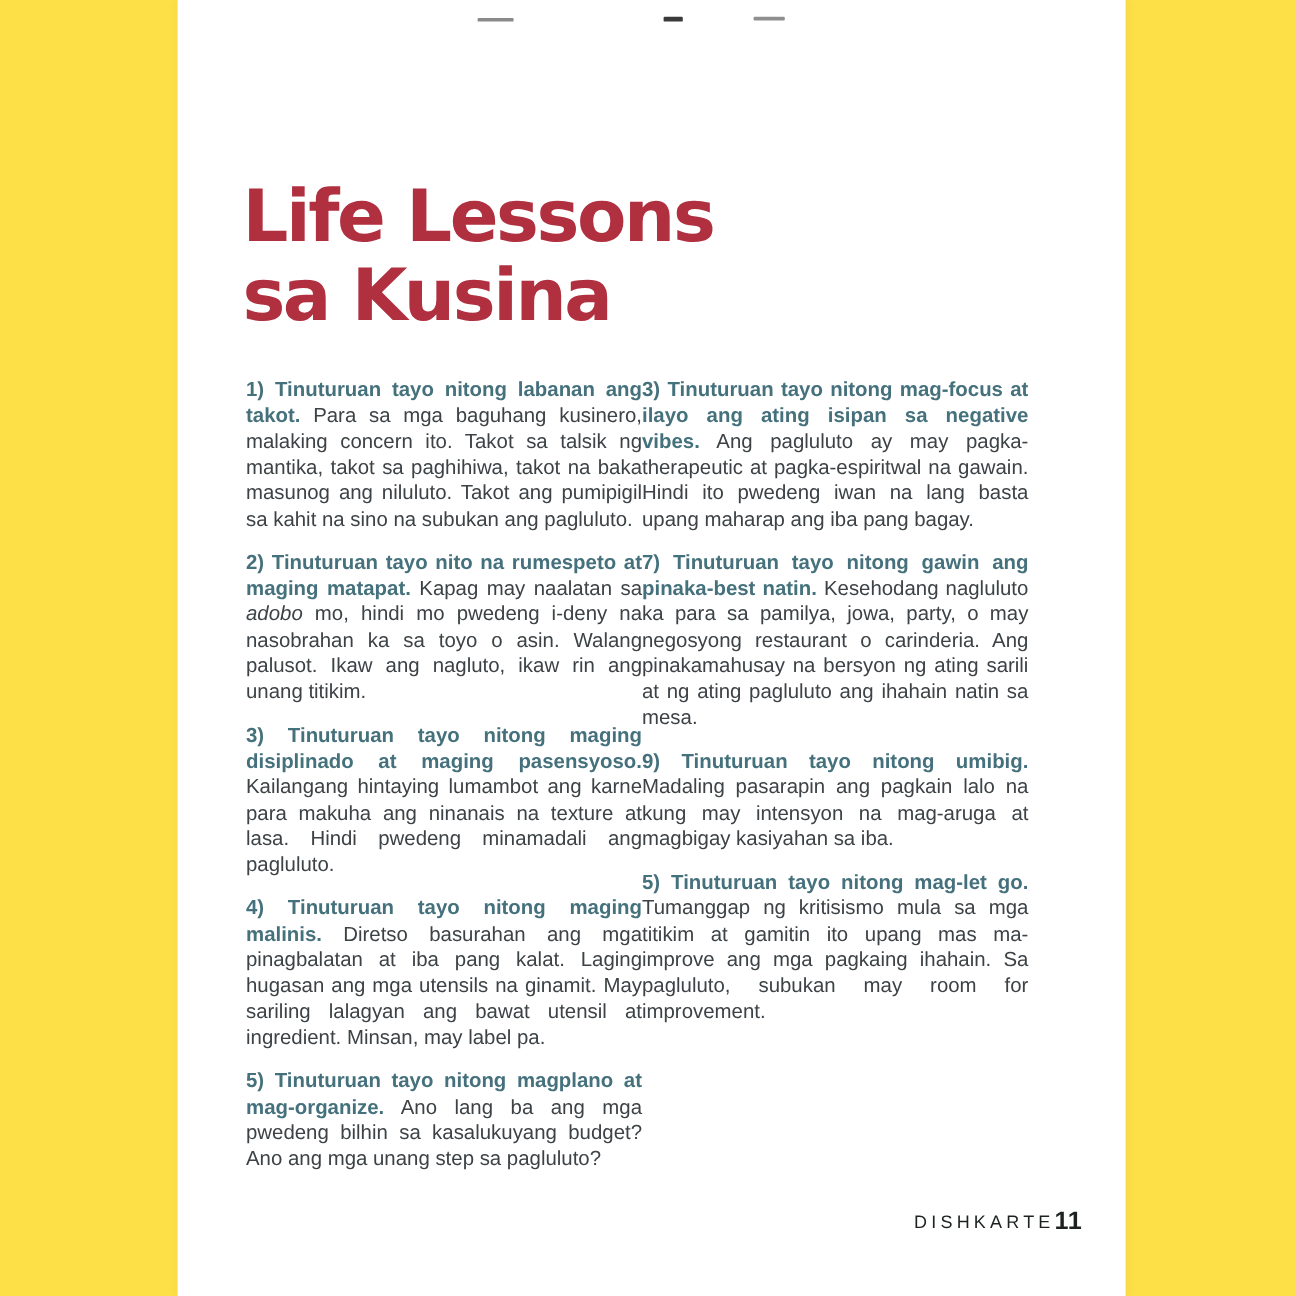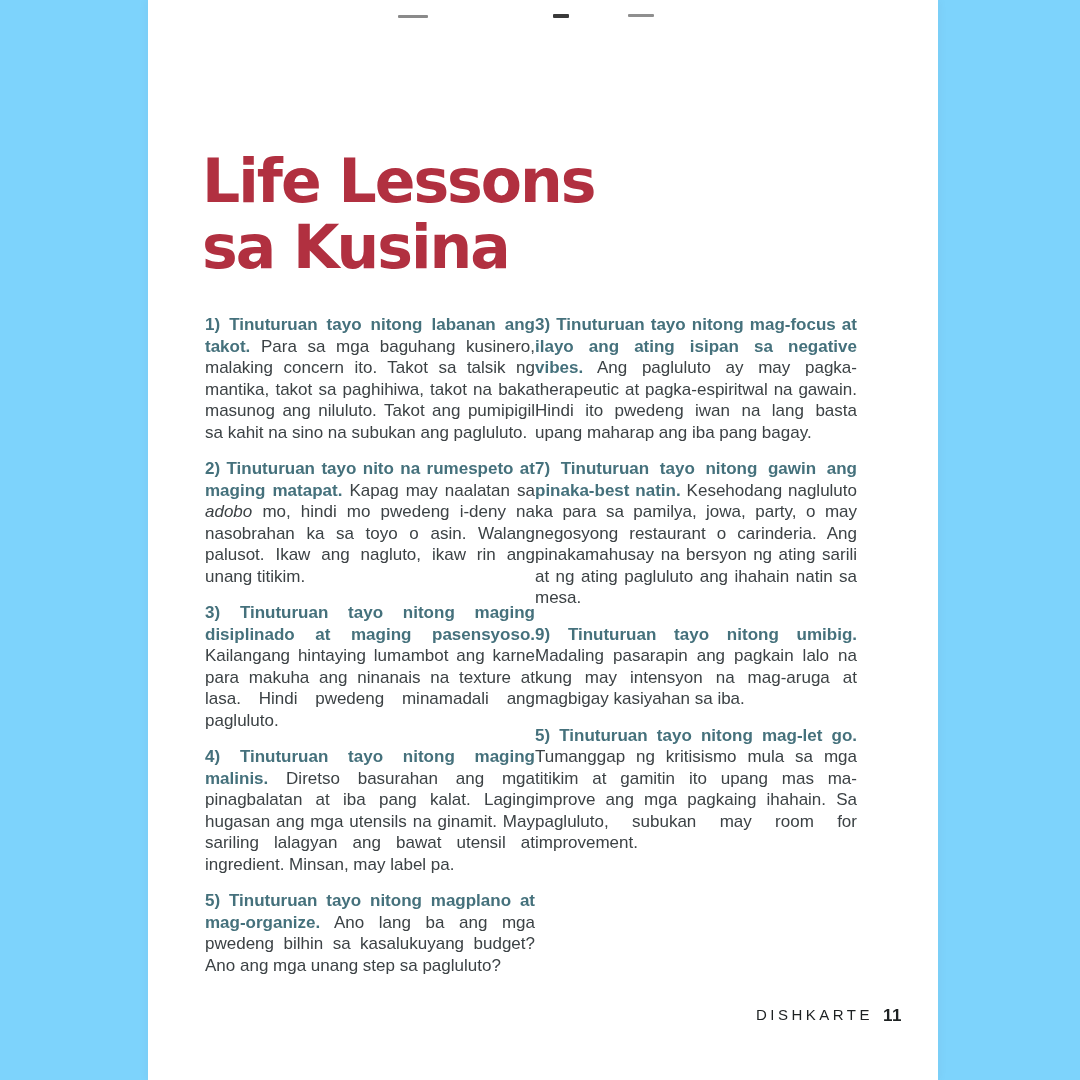--- a/index.html
+++ b/index.html
@@ -7,21 +7,21 @@
   body {
     background: #f7f6f4;
     font-family: "Liberation Sans", sans-serif;
     -webkit-font-smoothing: antialiased;
   }
   .canvas {
     position: relative;
     width: 1080px;
     height: 1080px;
     overflow: hidden;
-    background: #7dd3fc;
+    background: #fde047;
   }
   .paper {
     position: absolute;
     left: 148px;
     top: 0;
     width: 790px;
     height: 1080px;
     background: #ffffff;
     box-shadow: 0 0 10px rgba(60,55,50,0.06);
   }
@@ -67,31 +67,30 @@
     font-weight: bold;
     color: #45717c;
   }
   .item em { }
 
   .footer {
     position: absolute;
     right: 178px;
     top: 1006px;
     display: flex;
-    align-items: flex-start;
-    gap: 10px;
+    align-items: center;
     color: #1d2122;
   }
   .brand {
     font-size: 15px;
     letter-spacing: 3.5px;
     font-weight: normal;
   }
   .pagenum {
-    font-size: 17px;
+    font-size: 21px;
     font-weight: bold;
     letter-spacing: 0.5px;
   }
 </style>
 </head>
 <body>
 
 <div class="canvas">
   <div class="paper"></div>
 

